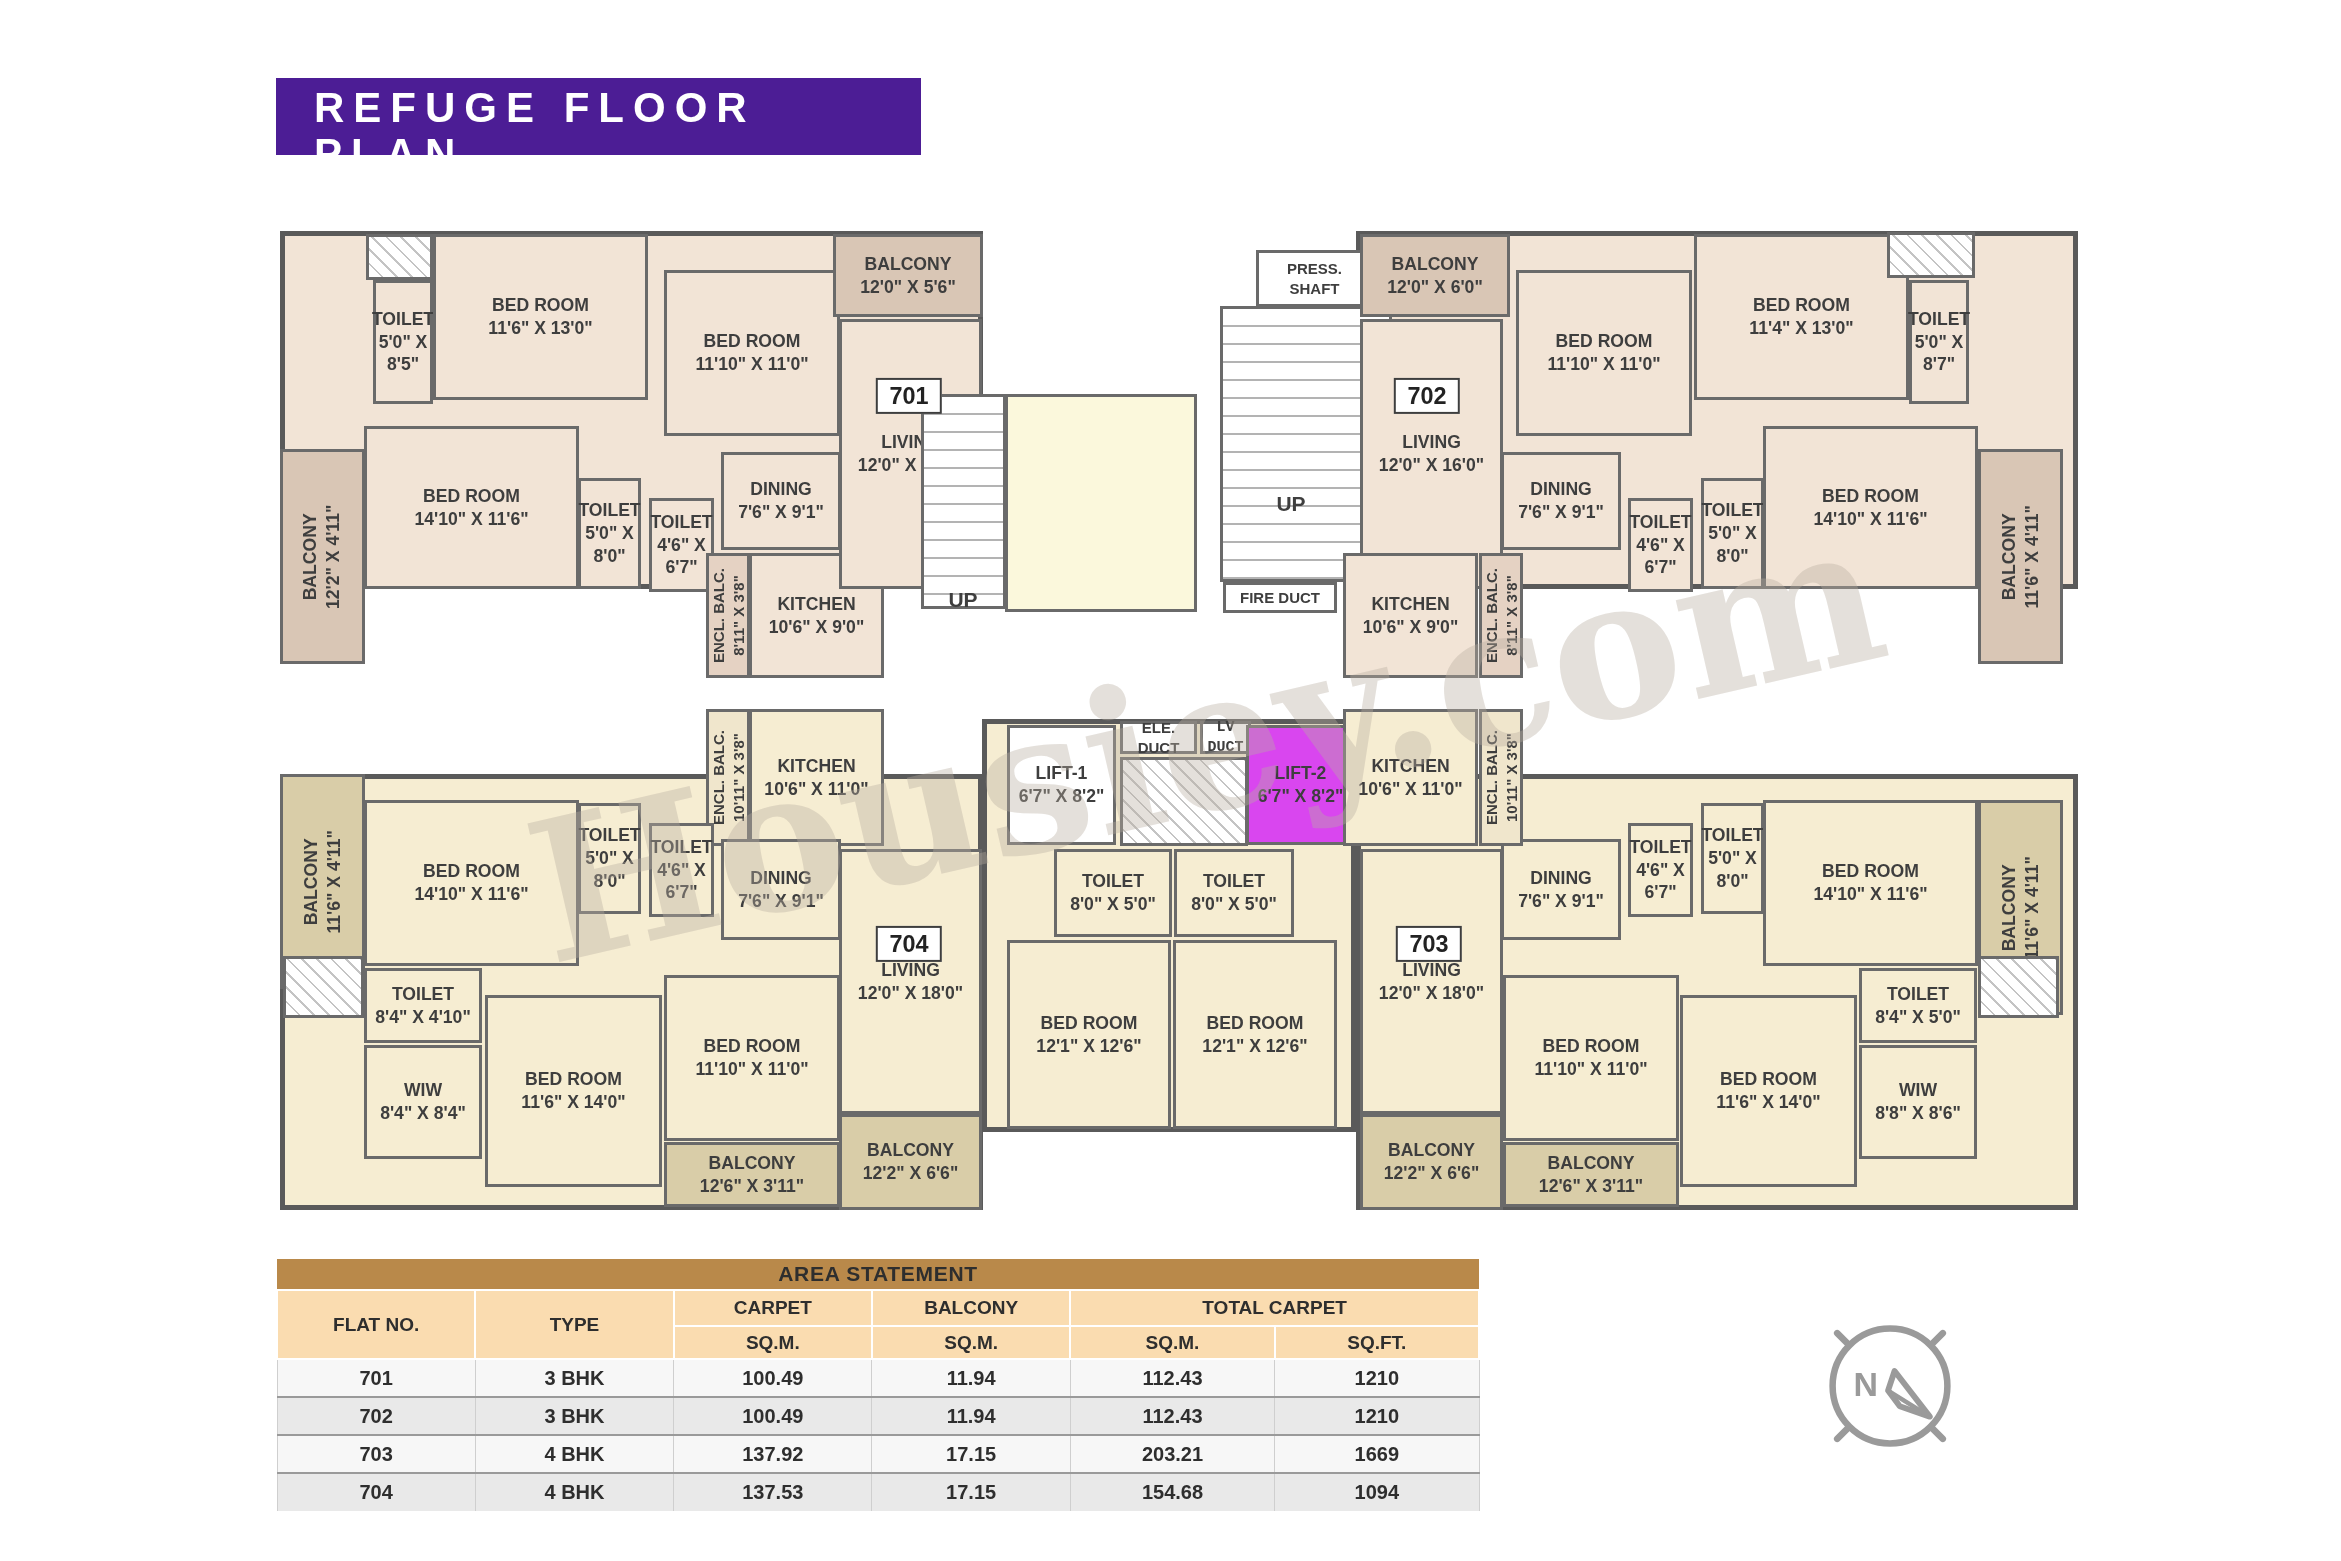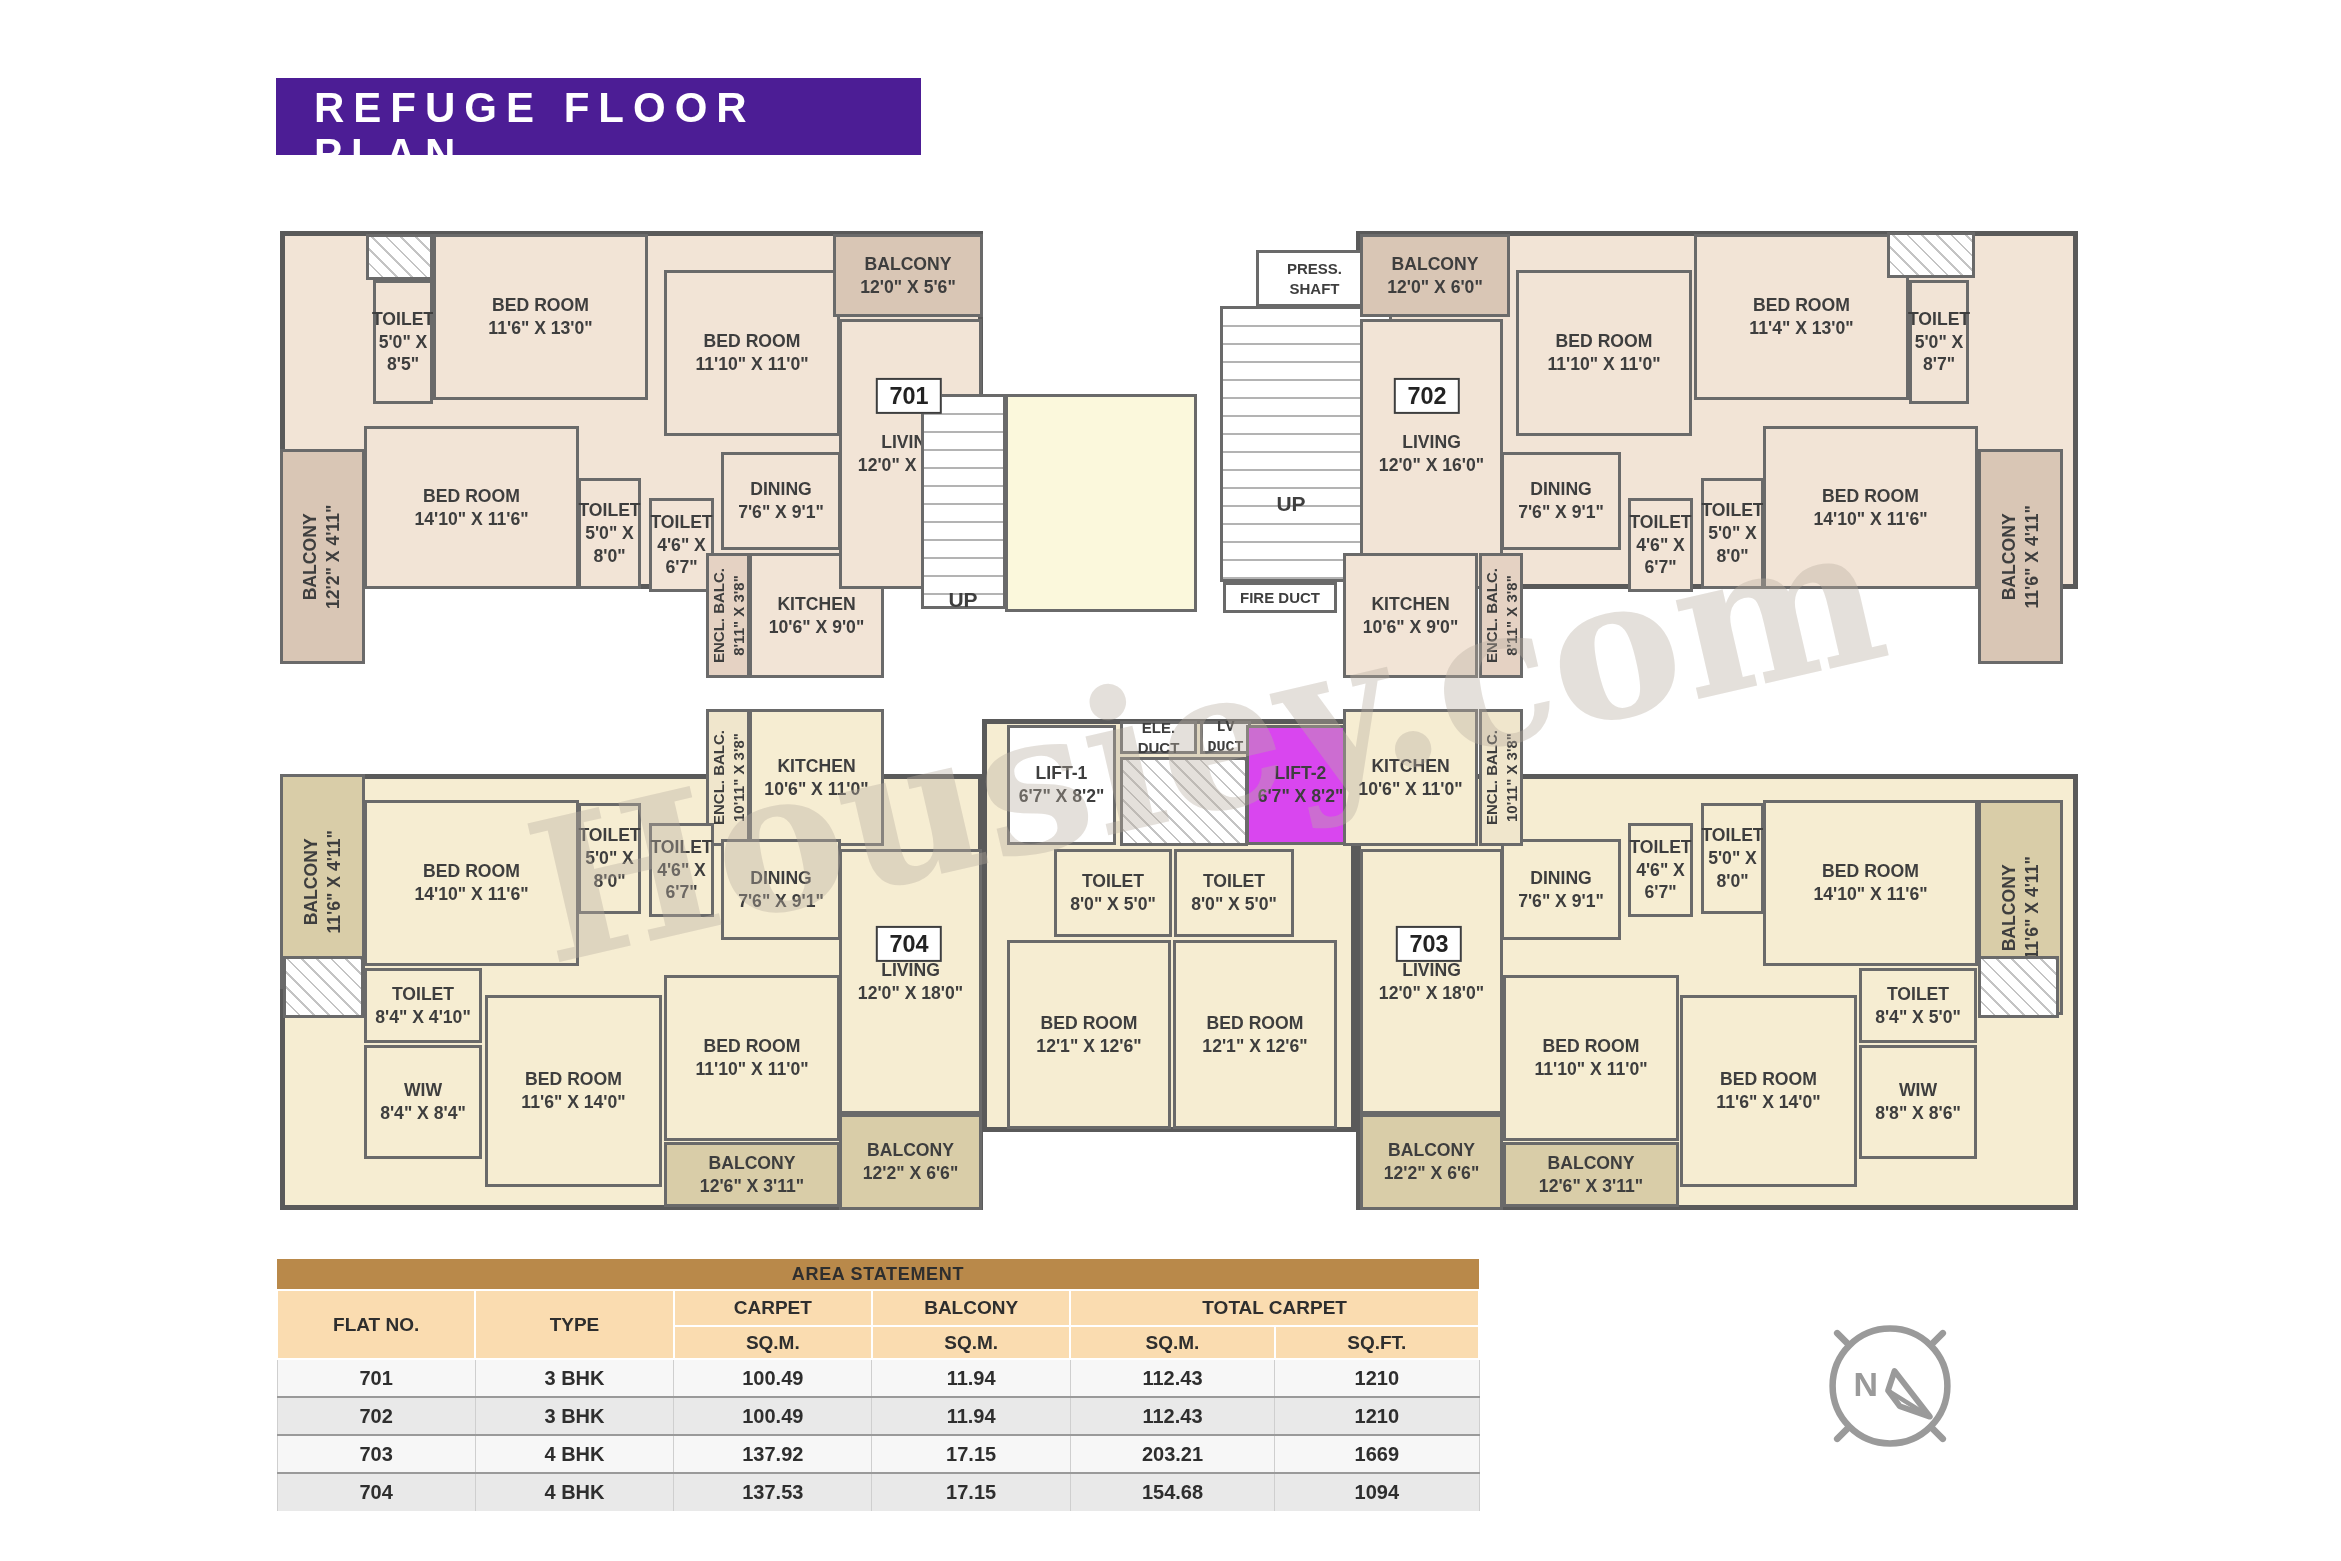--- a/index.html
+++ b/index.html
@@ -55,21 +55,21 @@
   }
   
   #area-table{
     position:absolute;left:276px;top:1259px;width:1204px;z-index:5;
     border-collapse:collapse;table-layout:fixed;
   }
   #area-table th,#area-table td{
     box-sizing:border-box;text-align:center;vertical-align:middle;color:#2e2e2e;
   }
   #table-title-bar{
-    background:#b9894a;color:#ffffff;font-size:18px;font-weight:bold;
+    background:#b9894a;color:#ffffff;font-size:21px;font-weight:bold;
     height:31px;letter-spacing:0.7px;
   }
   .hd{
     background:#fadcb0;font-size:19px;font-weight:bold;height:36px;
     border:2px solid #ffffff;
   }
   .hd2{height:33px;}
   #area-table tbody td{
     font-size:20px;font-weight:bold;height:38px;
     border-top:2.6px solid #9a9a9a;border-left:1.3px solid #cfcfcf;border-right:1.3px solid #cfcfcf;

